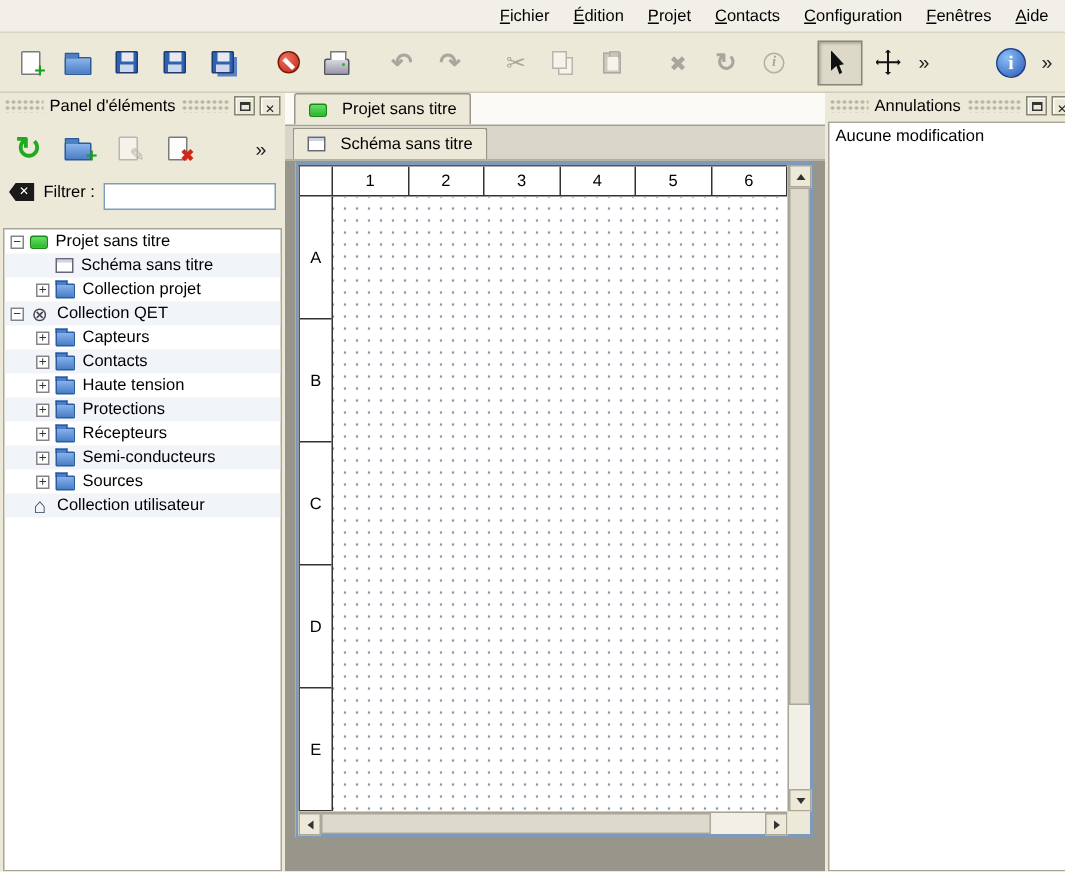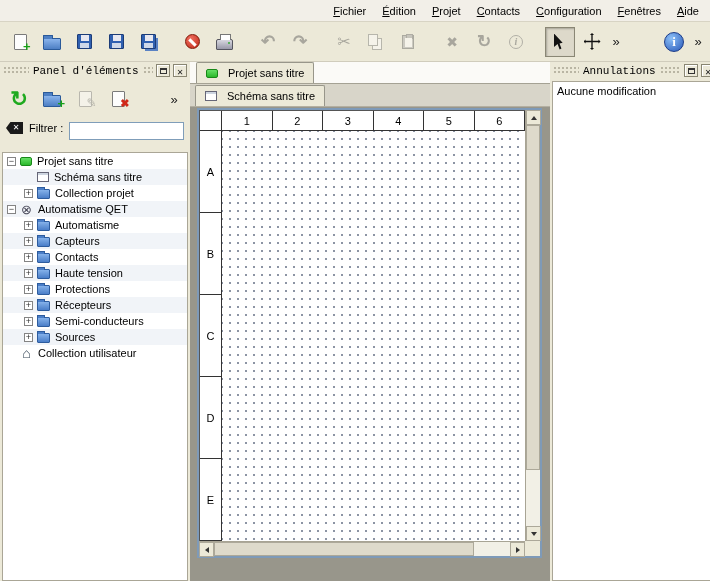--- a/index.html
+++ b/index.html
@@ -57,21 +57,21 @@
   
   .main { position:absolute; top:62px; left:0; right:0; bottom:0; display:flex; }
   .dock { position:relative; flex:none; }
   .left-dock { width:190px; }
   .center { width:360px; position:relative; flex:none; }
   .right-dock { width:168px; }
   .dock-title { height:17px; display:flex; align-items:center; gap:3px; padding:0 3px; }
   .grip { height:9px; background-image:radial-gradient(#b9b5a3 1px,transparent 1.3px); background-size:4px 4px; }
   .grip-left { width:26px; }
   .grip-right { flex:1; }
-  .dock-title-text { padding:0 1px; white-space:nowrap;font-family:Liberation Mono, monospace; }
+  .dock-title-text { padding:0 1px; white-space:nowrap; }
   .dock-btn { width:14px; height:13px; flex:none; background:#ece9d8; border:1px solid #898672; box-shadow:inset 1px 1px 0 #fff; display:flex; align-items:center; justify-content:center; padding:0; }
   .float-glyph { width:7px; height:6px; border:1px solid #333; border-top:2px solid #333; }
   .x-glyph::before { content:"✕"; font-size:8px; color:#222; line-height:1; }
   
   .panel-toolbar { position:absolute; top:20px; left:2px; right:2px; height:34px; display:flex; align-items:center; gap:5px; padding:0 3px; }
   .pn-btn { width:28px; height:28px; flex:none; display:flex; align-items:center; justify-content:center; background:transparent; border:1px solid transparent; padding:0; }
   .pn-btn.disabled .tb-ic { filter:grayscale(1) opacity(0.45); }
   .pn-btn.chev { width:14px; margin-left:auto; margin-right:4px; background:none; border:none; }
   .filter-row { position:absolute; top:60px; left:2px; right:2px; height:24px; display:flex; align-items:flex-start; gap:6px; padding:0 4px; }
   .clear-filter { background:none; border:none; padding:0; display:flex; }
@@ -293,28 +293,23 @@
 
           <div class="tree-row lv1">
             <span class="exp exp-plus"></span>
             <span class="ti ti-folder"></span>
             <span class="tree-label">Collection projet</span>
           </div>
 
           <div class="tree-row lv0">
             <span class="exp exp-minus"></span>
             <span class="ti ti-qet"></span>
-            <span class="tree-label">Automatisme QET</span>
-          </div>
-
-          <div class="tree-row lv1">
-            <span class="exp exp-plus"></span>
-            <span class="ti ti-folder"></span>
-            <span class="tree-label">Automatisme</span>
-          </div>
+            <span class="tree-label">Collection QET</span>
+          </div>
+
 
           <div class="tree-row lv1">
             <span class="exp exp-plus"></span>
             <span class="ti ti-folder"></span>
             <span class="tree-label">Capteurs</span>
           </div>
 
           <div class="tree-row lv1">
             <span class="exp exp-plus"></span>
             <span class="ti ti-folder"></span>

